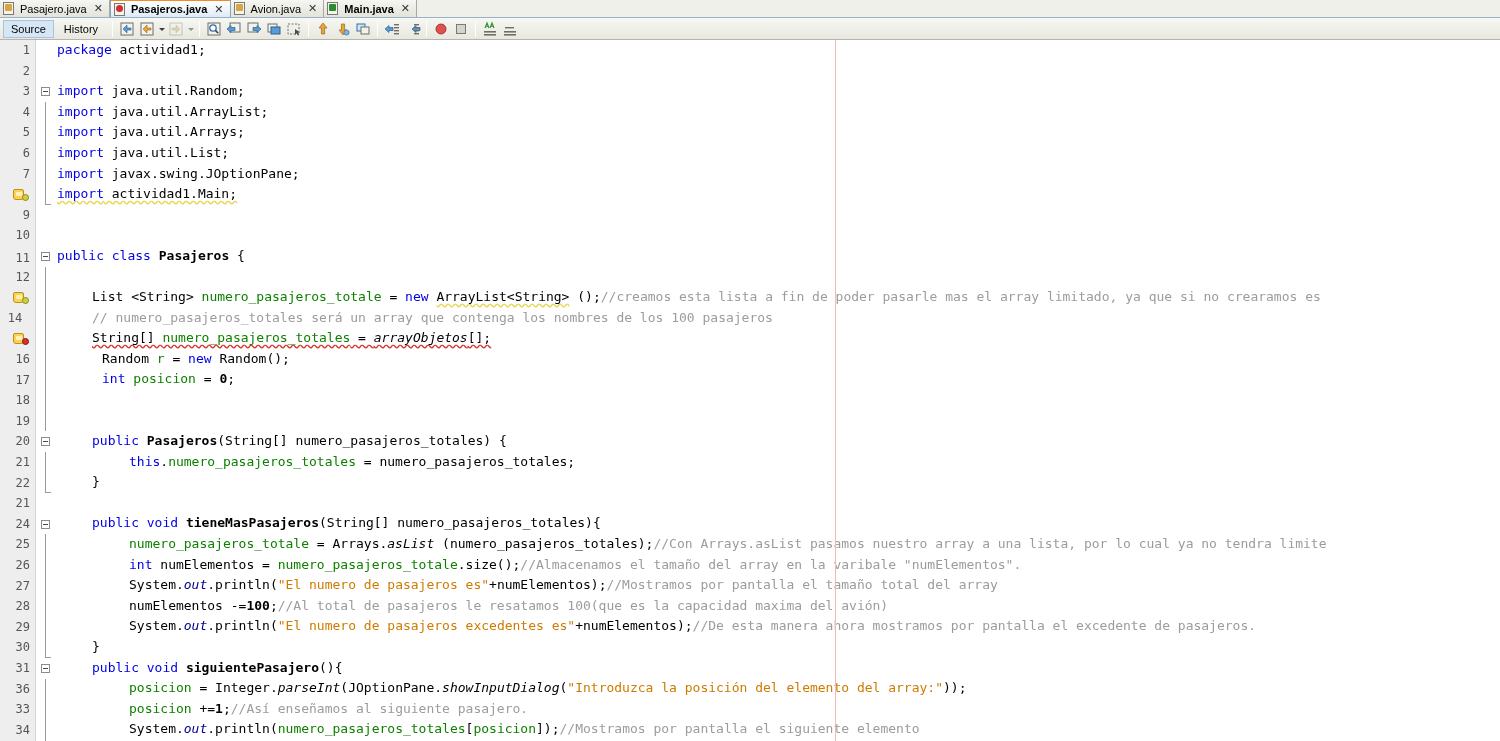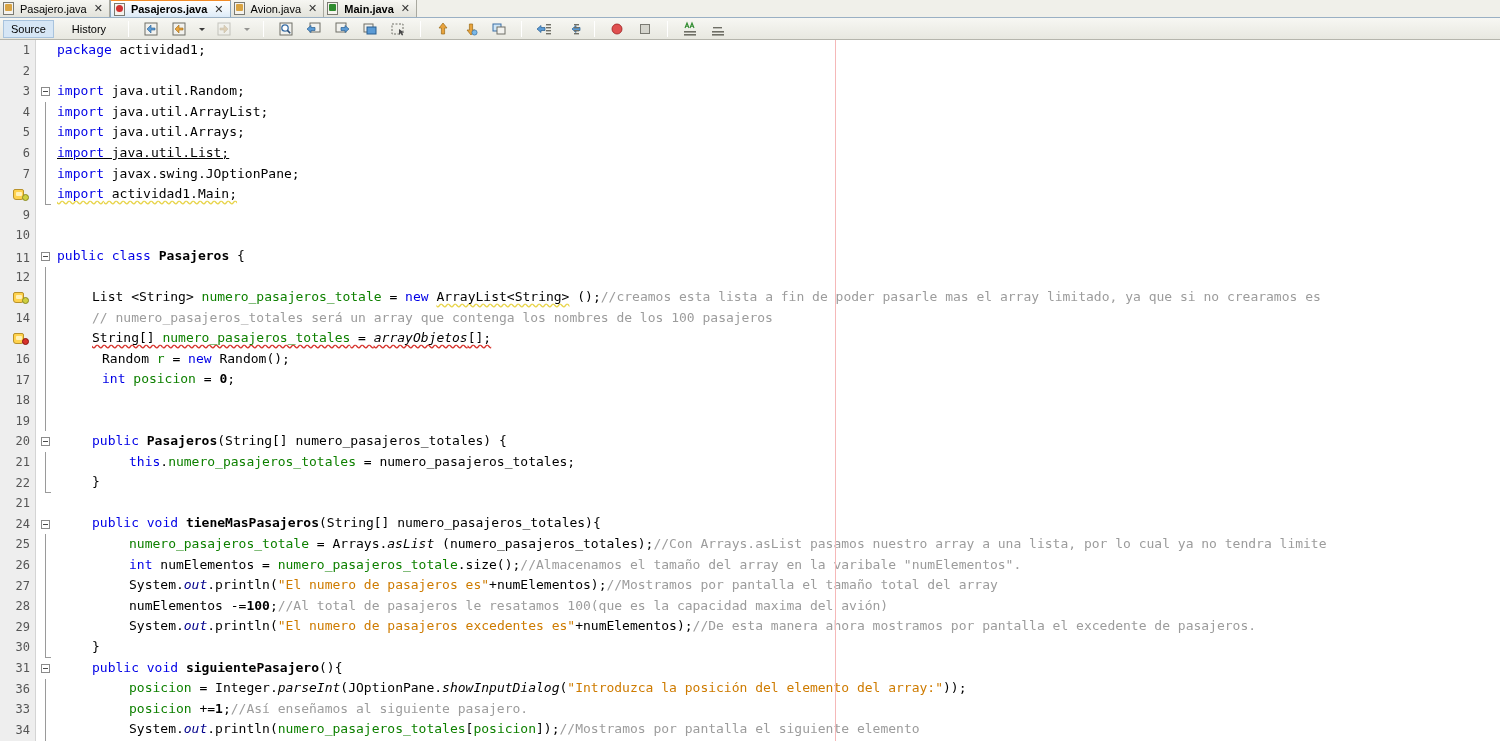--- a/index.html
+++ b/index.html
@@ -74,21 +74,21 @@
 
   
   #toolbar {
     height: 22px;
     background: linear-gradient(to bottom, #f7f7f3 0%, #e8e8e0 100%);
     border-bottom: 1px solid #b5b5ac;
     display: flex;
     align-items: center;
     padding-left: 3px;
     font-size: 11px;
-    gap: 8px;
+    gap: 0px;
   }
   .togglebtn {
     height: 18px;
     padding: 0 7px;
     display: flex; align-items: center;
     font-size: 11px;
     color: #000;
     border: 1px solid transparent;
     margin-right: 2px;
   }
@@ -429,21 +429,21 @@
         <span class="dot"></span>
       </div>
       <div class="ln" style="top: 164.8px;">9</div>
       <div class="ln" style="top: 185.4px;">10</div>
       <div class="ln" style="top: 208px;">11</div>
       <div class="ln" style="top: 226.6px;">12</div>
       <div class="badge" style="top: 250.2px;">
         <span class="bulb"></span>
         <span class="dot"></span>
       </div>
-      <div class="ln" style="top: 267.8px;">14</div>
+      <div class="ln" style="top: 267.8px; text-align: center;">14</div>
       <div class="badge err" style="top: 291.4px;">
         <span class="bulb"></span>
         <span class="dot"></span>
       </div>
       <div class="ln" style="top: 309px;">16</div>
       <div class="ln" style="top: 329.6px;">17</div>
       <div class="ln" style="top: 350.2px;">18</div>
       <div class="ln" style="top: 370.8px;">19</div>
       <div class="ln" style="top: 391.4px;">20</div>
       <div class="ln" style="top: 412px;">21</div>
@@ -498,21 +498,21 @@
       <div class="foldline" style="top: 700.4px; height: 20.6px;"></div>
     </div>
   <div id="codearea">
     <div id="marginline"></div>
 
     <div class="codeline" style="top:0px; left:0px;"><span class="kw">package</span> actividad1;</div>
 
     <div class="codeline" style="top:41.2px; left:0px;"><span class="kw">import</span> java.util.Random;</div>
     <div class="codeline" style="top:61.8px; left:0px;"><span class="kw">import</span> java.util.ArrayList;</div>
     <div class="codeline" style="top:82.4px; left:0px;"><span class="kw">import</span> java.util.Arrays;</div>
-    <div class="codeline" style="top:103px; left:0px;text-decoration:underline;"><span class="kw">import</span> java.util.List;</div>
+    <div class="codeline" style="top:103px; left:0px;"><span class="kw">import</span> java.util.List;</div>
     <div class="codeline" style="top:123.6px; left:0px;"><span class="kw">import</span> javax.swing.JOptionPane;</div>
     <div class="codeline" style="top:144.2px; left:0px;"><span class="warnU"><span class="kw">import</span> actividad1.Main;</span></div>
 
     <div class="codeline" style="top:205.8px; left:0px;"><span class="kw">public</span> <span class="kw">class</span> <span class="b">Pasajeros</span> {</div>
 
     <div class="codeline" style="top:247px; left:35px;">List &lt;String&gt; <span class="fld">numero_pasajeros_totale</span> = <span class="kw">new</span> <span class="warnU">ArrayList&lt;String&gt;</span> ();<span class="cm">//creamos esta lista a fin de poder pasarle mas el array limitado, ya que si no crearamos es</span></div>
 
     <div class="codeline" style="top:267.6px; left:35px;"><span class="cm">// numero_pasajeros_totales será un array que contenga los nombres de los 100 pasajeros</span></div>
 
     <div class="codeline" style="top:288.2px; left:35px;"><span class="errU">String[] <span class="fld">numero_pasajeros_totales</span> = <span class="i">arrayObjetos</span>[];</span></div>

